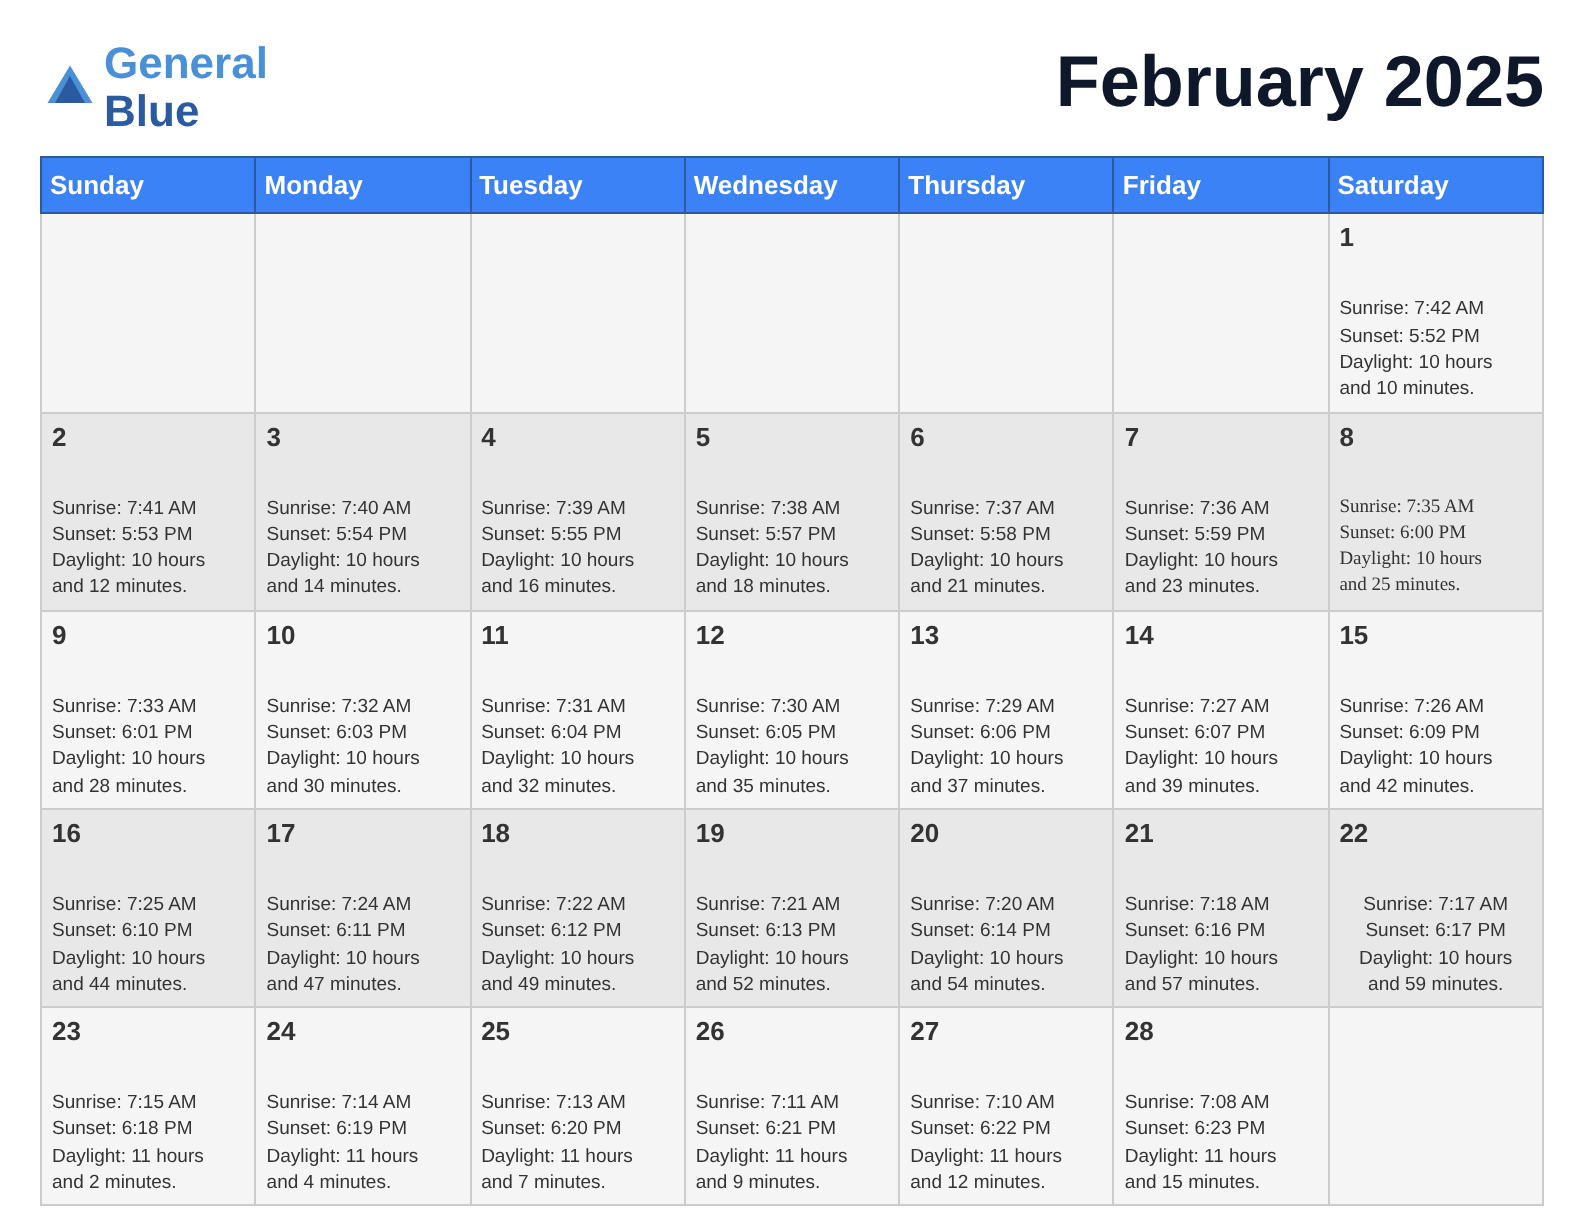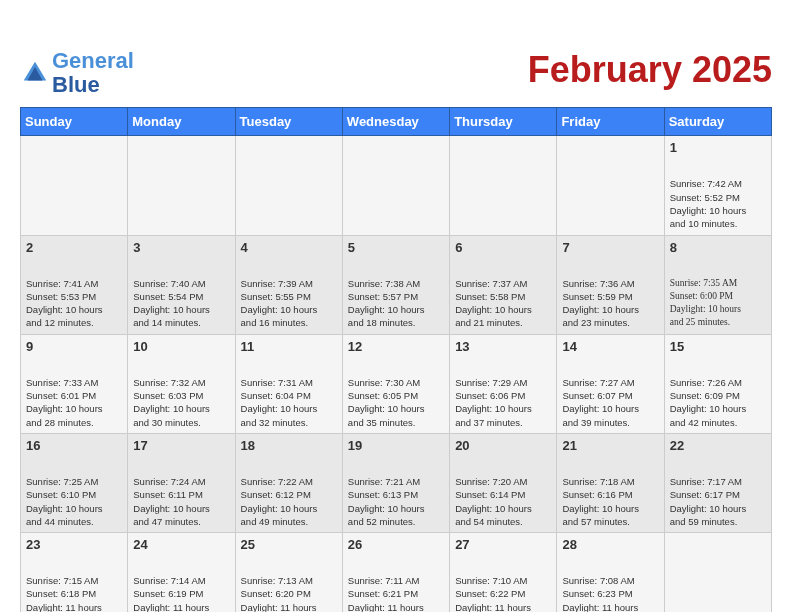--- a/index.html
+++ b/index.html
@@ -8,21 +8,20 @@
       background: #fff;
       width: 792px;
       min-height: 612px;
       padding: 20px;
     }
     .header {
       display: flex;
       justify-content: space-between;
       align-items: flex-start;
       margin-bottom: 10px;
-      margin-top: 29px;
     }
     .logo {
       display: flex;
       align-items: center;
     }
     .logo-text {
       font-size: 22px;
       font-weight: bold;
       color: #333;
       line-height: 1.1;
@@ -34,21 +33,21 @@
       width: 30px;
       height: 30px;
       margin-right: 2px;
     }
     .title-block {
       text-align: right;
     }
     .month-title {
       font-size: 36px;
       font-weight: bold;
-      color: #b91c1c;
+      color: #0f172a;
     }
     .location {
       font-size: 16px;
       color: #555;
     }
     table {
       width: 100%;
       border-collapse: collapse;
     }
     thead tr {
@@ -279,21 +278,21 @@
         </td>
         <td>
           <span class="day-number">21</span>
           <div class="day-info" style="white-space: pre-line;">Sunrise: 7:18 AM
 Sunset: 6:16 PM
 Daylight: 10 hours
 and 57 minutes.</div>
         </td>
         <td>
           <span class="day-number">22</span>
-          <div class="day-info" style="white-space: pre-line;">Sunrise: 7:17 AM
+          <div class="day-info" style="white-space: pre-line; text-align: center;">Sunrise: 7:17 AM
 Sunset: 6:17 PM
 Daylight: 10 hours
 and 59 minutes.</div>
         </td>
       </tr>
       <tr>
         <td>
           <span class="day-number">23</span>
           <div class="day-info" style="white-space: pre-line;">Sunrise: 7:15 AM
 Sunset: 6:18 PM

